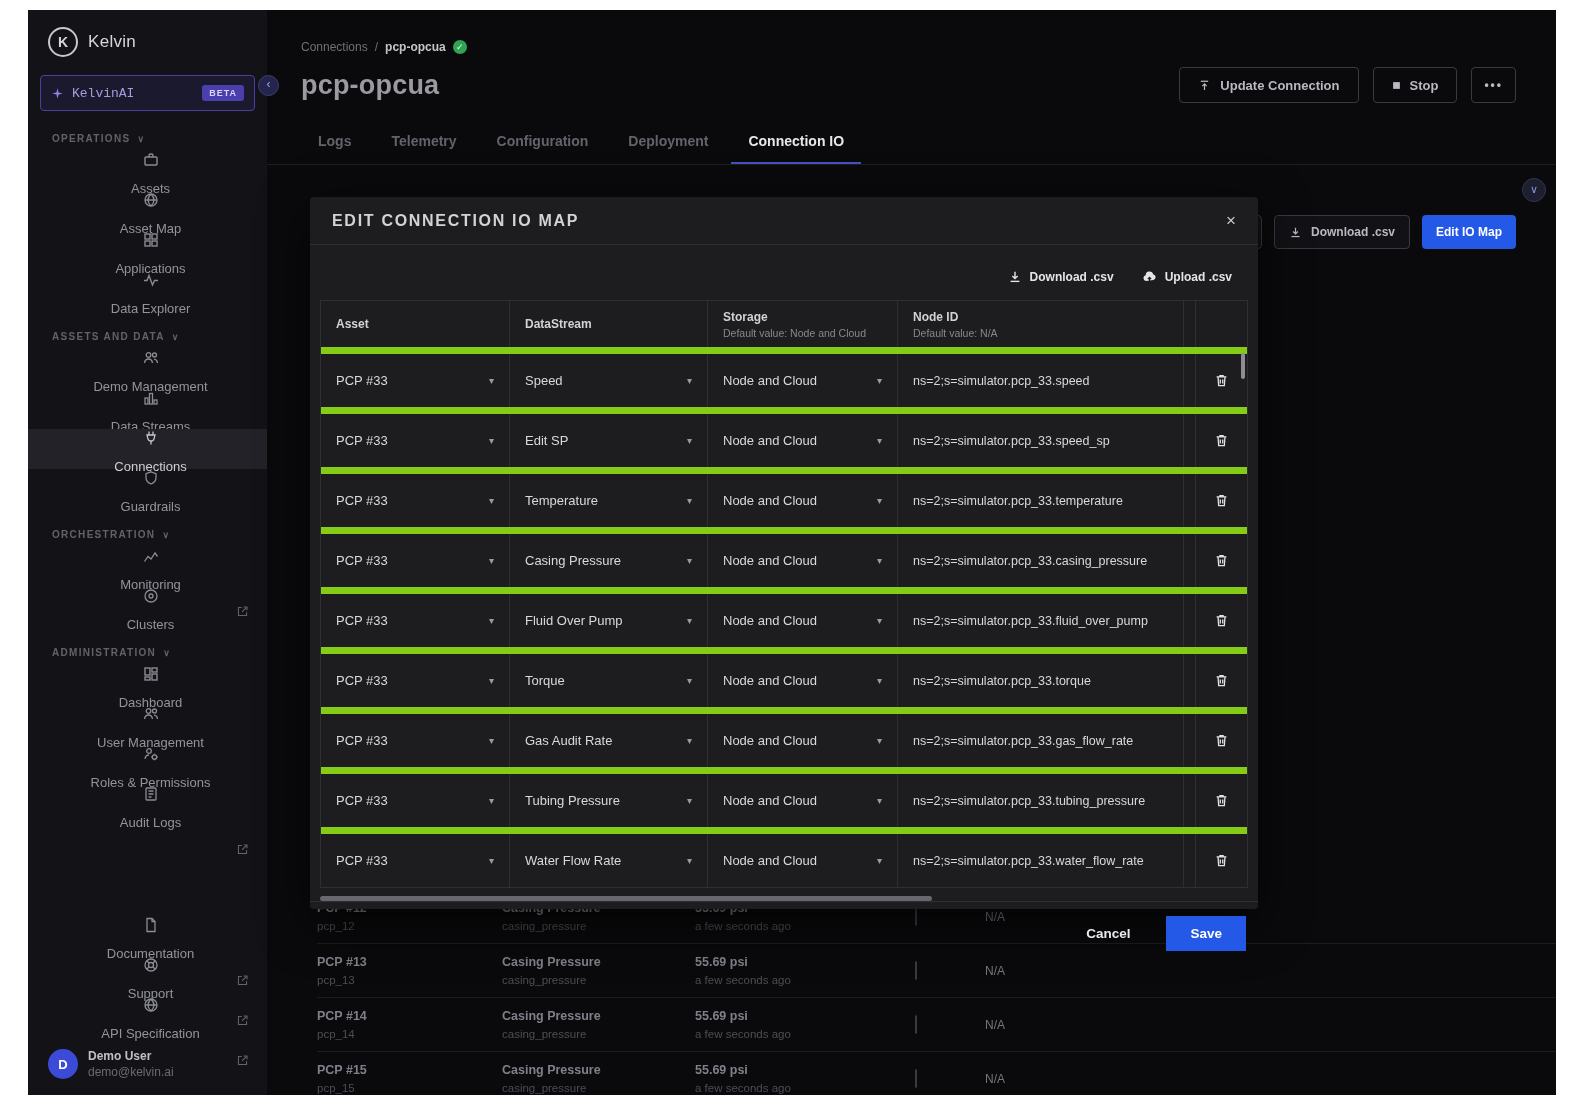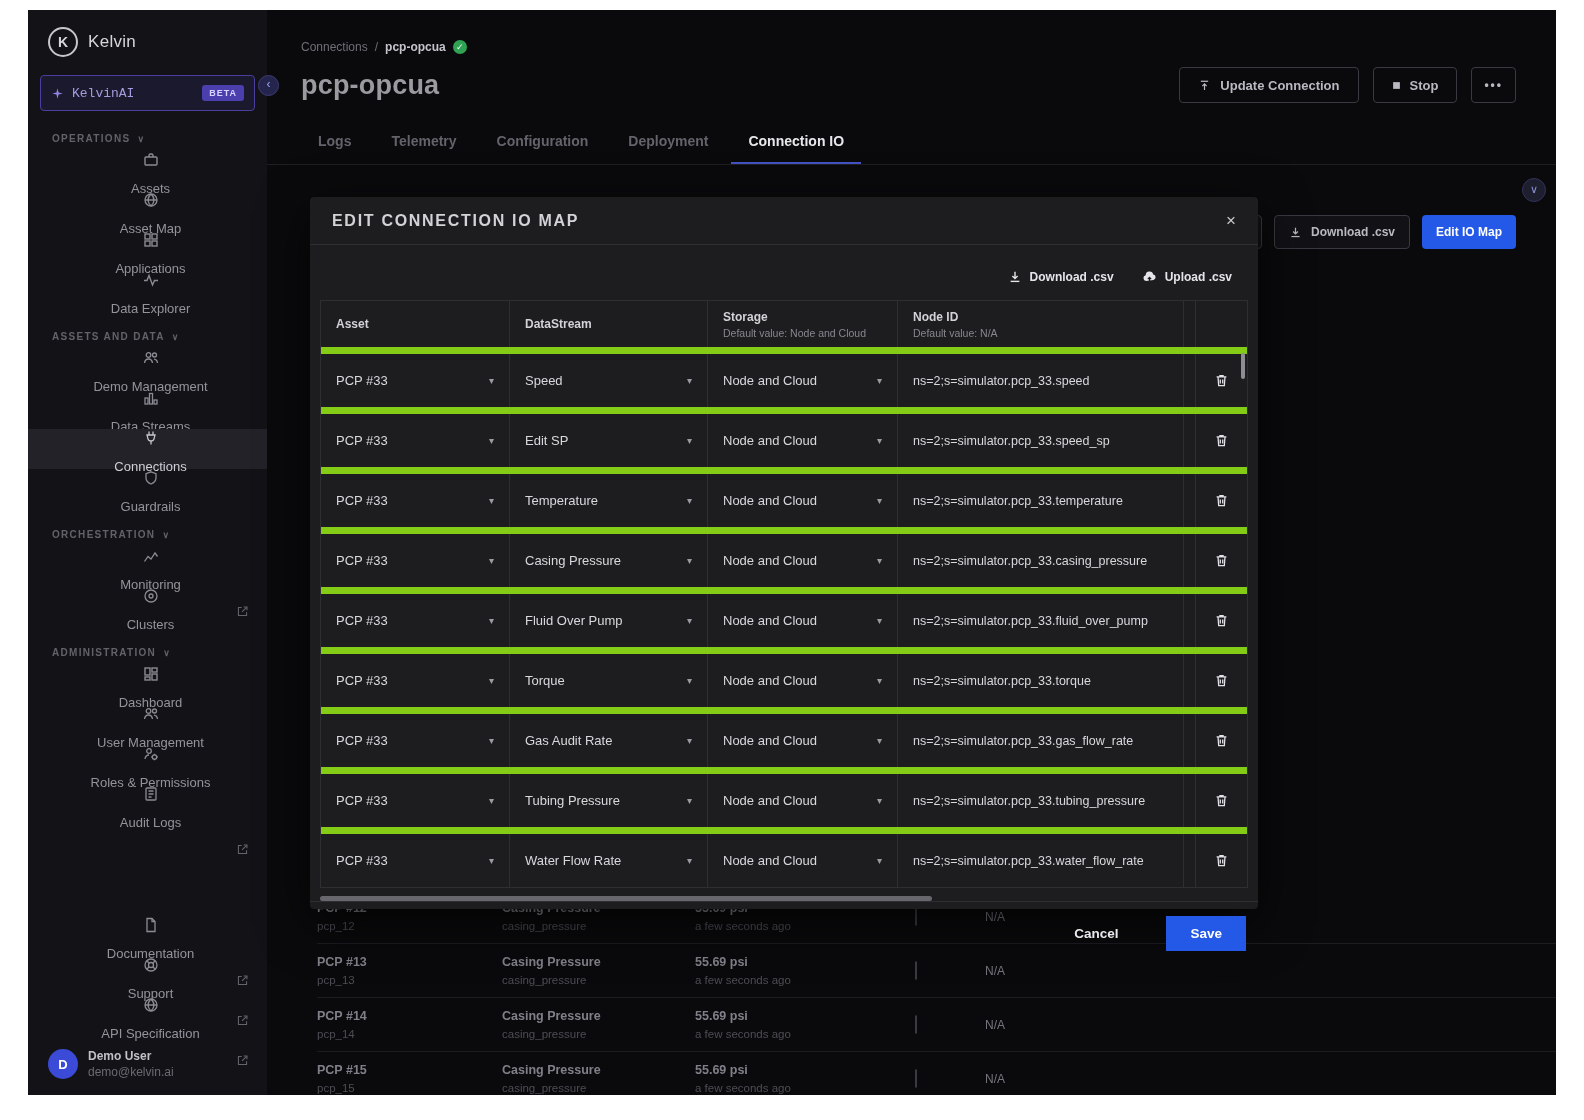--- a/index.html
+++ b/index.html
@@ -75,21 +75,21 @@
   .th-hint{font-size:10.5px;color:#87878f;margin-top:3px;}
   .td{display:flex;align-items:center;padding:0 15px;font-size:13px;color:#d9d9dd;overflow:hidden;white-space:nowrap;}
   .td.sel{justify-content:space-between;cursor:pointer;}
   .td .caret{color:#9a9aa2;font-size:10px;margin-left:8px;}
   .td.nodeid{font-size:12.5px;}
   .td.trash{justify-content:center;padding:0;cursor:pointer;color:#e2e2e6;}
   .cb{border-left:1px solid #2e2e33;}
   .v-thumb{position:absolute;right:2px;top:52px;width:4px;height:26px;background:#8d8d92;border-radius:2px;}
   .h-scroll{height:5px;margin:8px 10px 0;position:relative;flex:none;}
   .h-thumb{position:absolute;left:0;top:0;width:66%;height:5px;background:#67676d;border-radius:3px;cursor:pointer;}
-  .modal-footer{margin-top:auto;border-top:1px solid #2e2e33;min-height:63px;display:flex;align-items:center;justify-content:flex-end;gap:42px;padding:0 12px;flex:none;}
+  .modal-footer{margin-top:auto;border-top:1px solid #2e2e33;min-height:63px;display:flex;align-items:center;justify-content:flex-end;gap:30px;padding:0 12px;flex:none;}
   .cancel-btn{color:#e9e9ed;font-size:13.5px;font-weight:bold;background:none;border:none;cursor:pointer;font-family:inherit;}
   .save-btn{background:#2458e6;color:#fff;font-size:13.5px;font-weight:bold;border:none;border-radius:0;padding:10px 24px;cursor:pointer;font-family:inherit;}
 </style>
 </head>
 <body>
 
 <div class="app">
 
   <div class="sidebar">
     <div class="logo-row">

